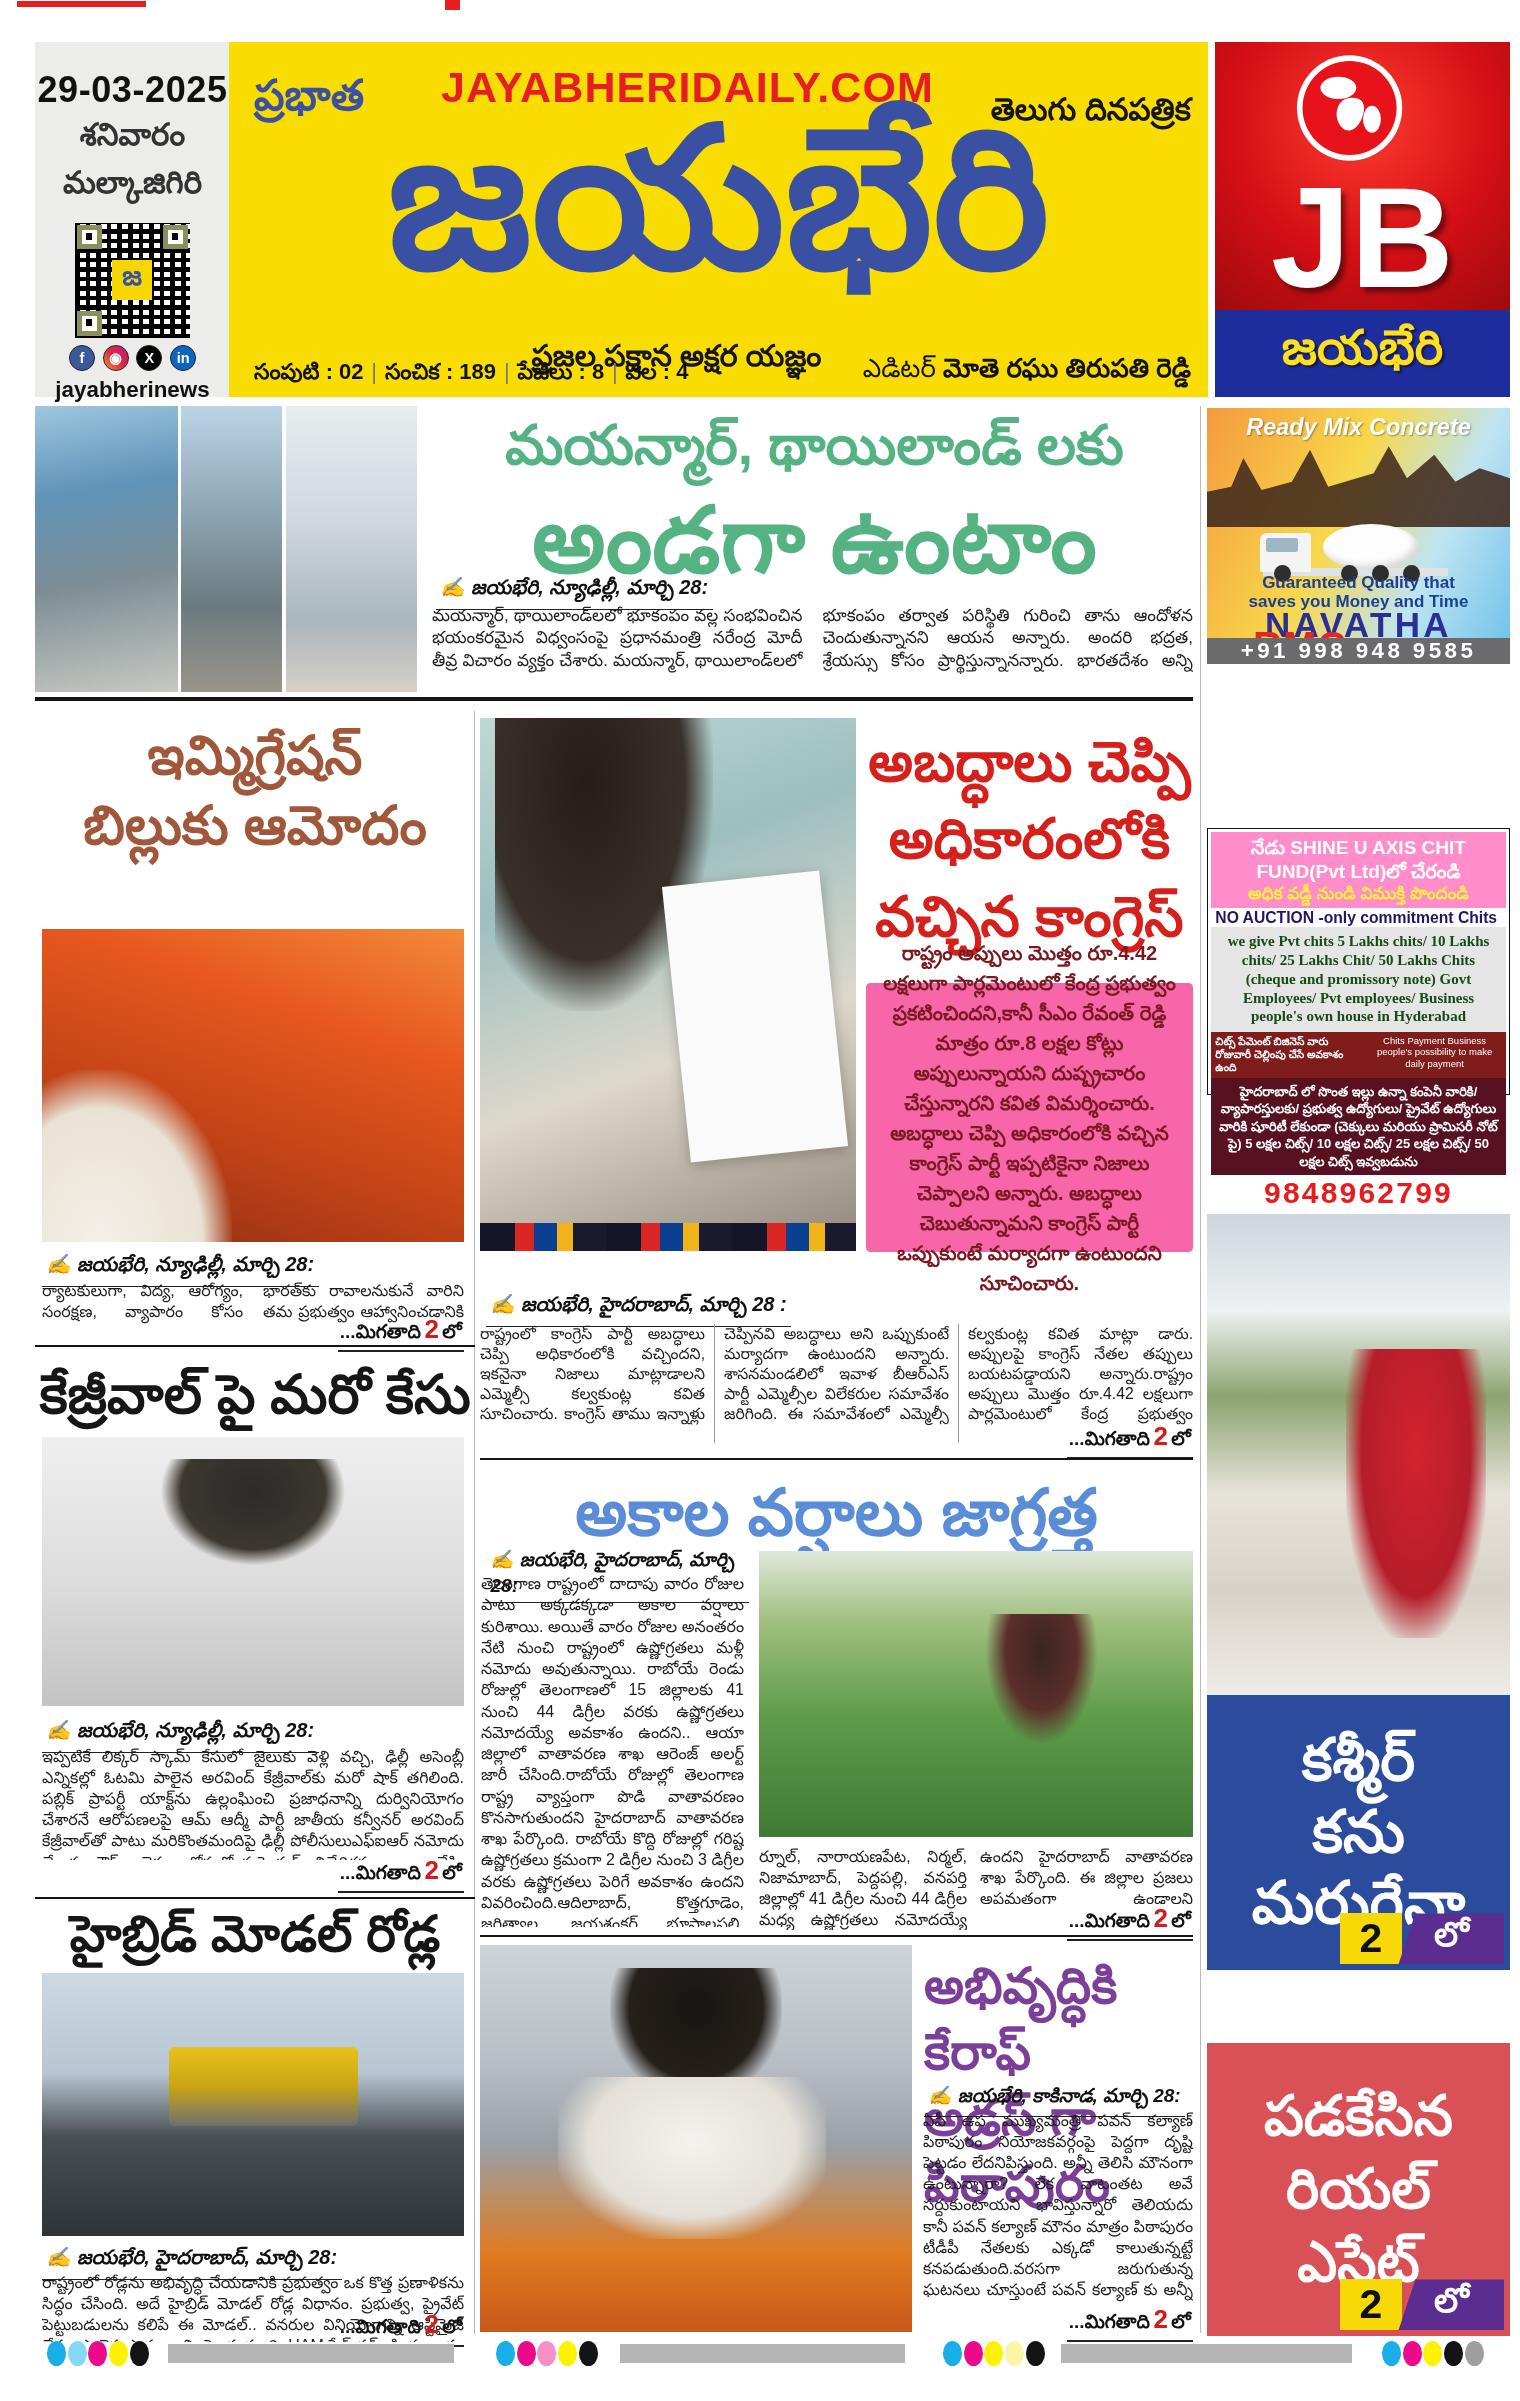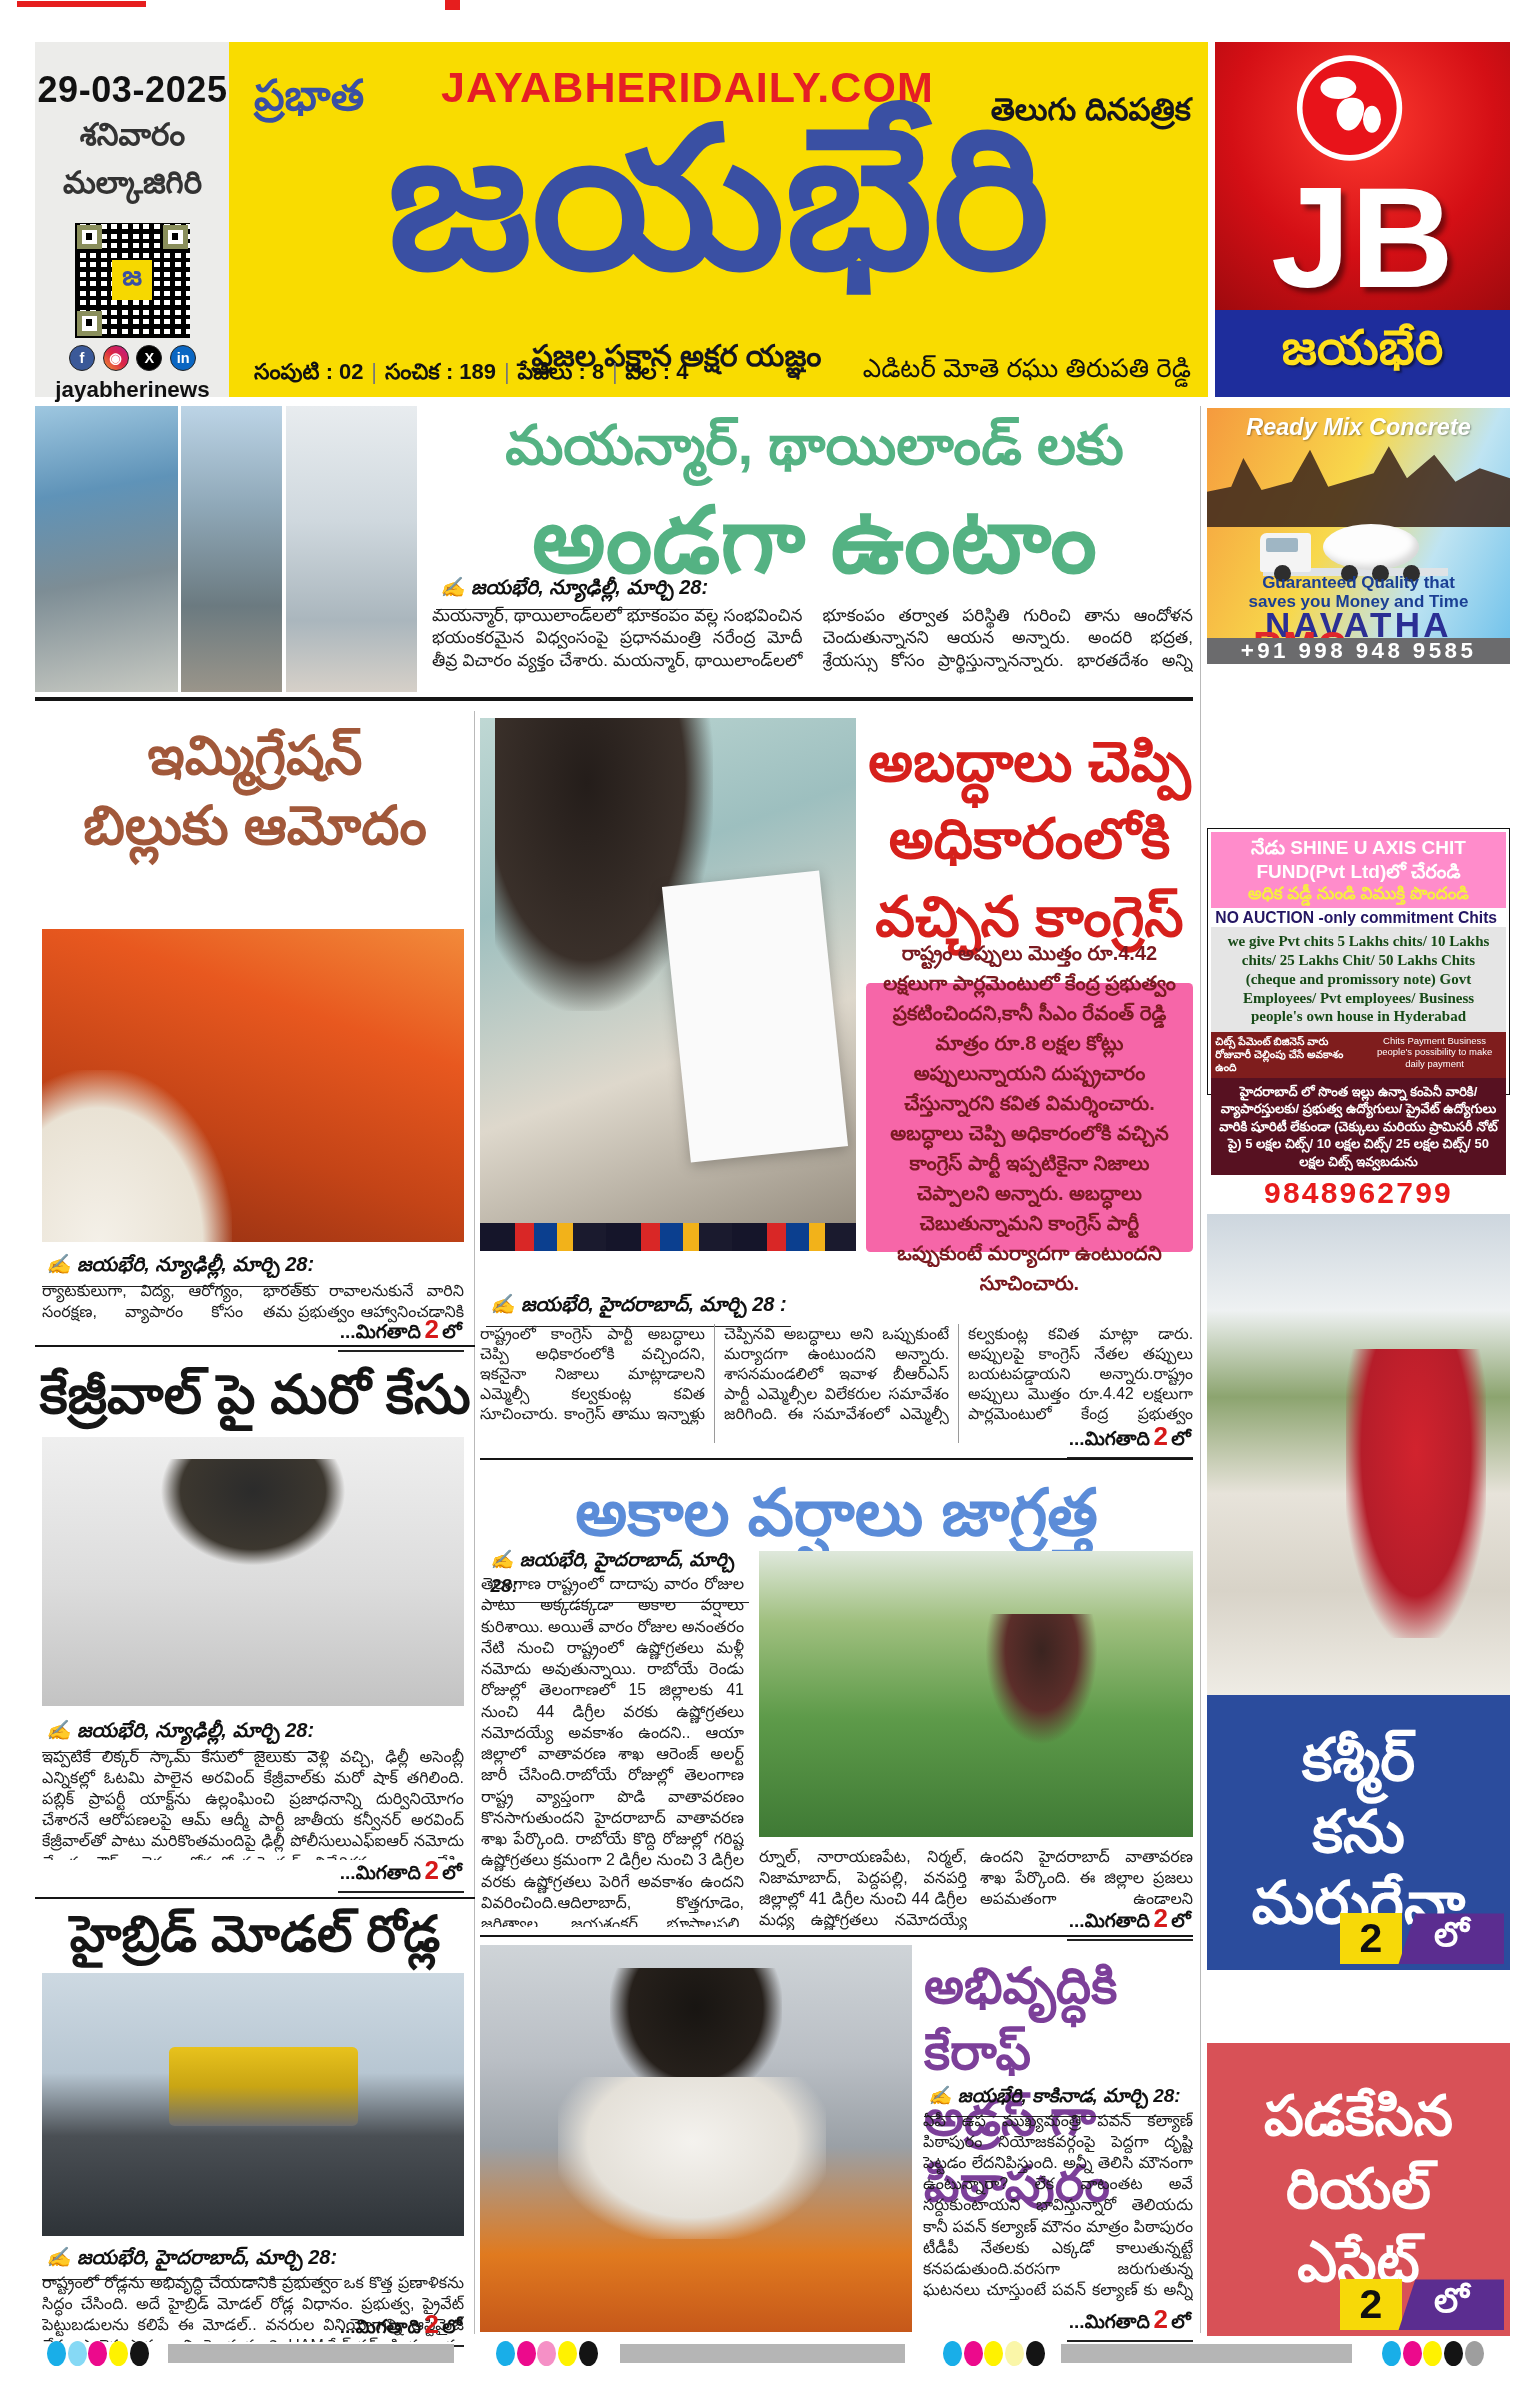--- a/index.html
+++ b/index.html
@@ -30,21 +30,21 @@
 
   .masthead { left:229px; top:42px; width:979px; height:355px; background:#F9DC00; overflow:hidden; }
   .mh-prabhata { position:absolute; left:25px; top:29px; font-size:43px; font-weight:bold; color:#3A50A3; }
   .mh-site { position:absolute; left:151px; top:21px; width:615px; text-align:center; font-size:43px; font-weight:bold; color:#E51E25; letter-spacing:1.1px; }
   .mh-lang { position:absolute; right:17px; top:50px; font-size:31px; font-weight:bold; color:#15151f; }
   .mh-title { position:absolute; left:0; right:0; top:54px; text-align:center; font-size:197px; line-height:1.05; font-weight:bold; color:#3A50A3; }
   .mh-slogan { position:absolute; left:140px; top:297px; width:615px; text-align:center; font-size:30px; font-weight:bold; color:#15151f; }
   .mh-meta { position:absolute; left:25px; bottom:6.7px; font-size:22px; font-weight:bold; color:#111; }
   .mh-meta .sep { color:#777; padding:0 7.8px; font-weight:normal; }
   .mh-editor { position:absolute; right:17px; bottom:6.7px; font-size:26px; color:#111; }
-  .mh-editor .ed-name { font-weight:normal; }
+  .mh-editor .ed-name { font-weight:bold; }
 
   .jb-logo { left:1215px; top:42px; width:295px; height:355px; }
   .jb-red { position:absolute; left:0; top:0; width:100%; height:269px;
             background:radial-gradient(circle at 50% 30%, #ff3b30 0%, #d40f15 55%, #9e0a0e 100%); overflow:hidden; }
   .jb-globe { position:absolute; left:50%; top:10px; transform:translateX(-62%); width:112px; height:112px; }
   .jb-text { position:absolute; left:0; right:0; bottom:2.2px; text-align:center; font-size:143px; line-height:1;
              font-weight:bold; color:#fff; text-shadow:4.5px 4.5px 5.6px rgba(0,0,0,.45); }
   .jb-blue { position:absolute; left:0; bottom:0; width:100%; height:87px; background:#1E2D9C;
              display:flex; align-items:center; justify-content:center; }
   .jb-name { font-size:48px; font-weight:bold; color:#FFE01B; text-shadow:2.2px 2.2px 2.2px rgba(0,0,0,.5); }

